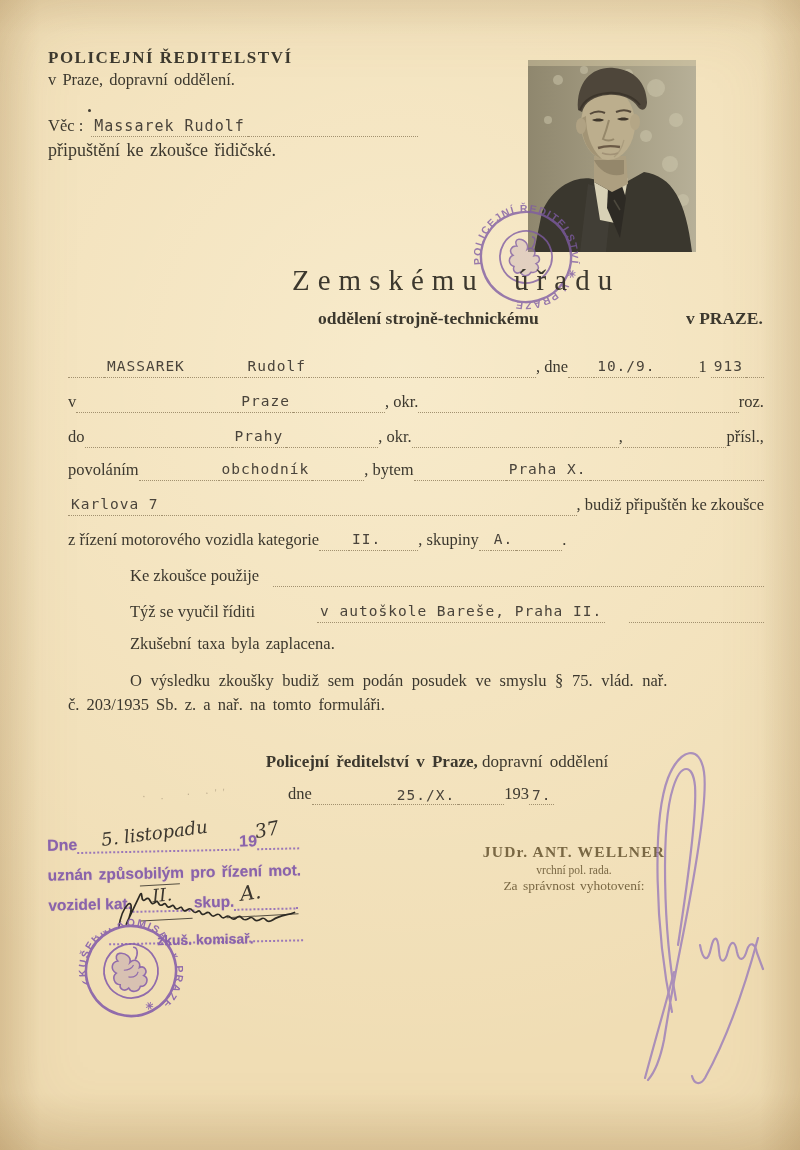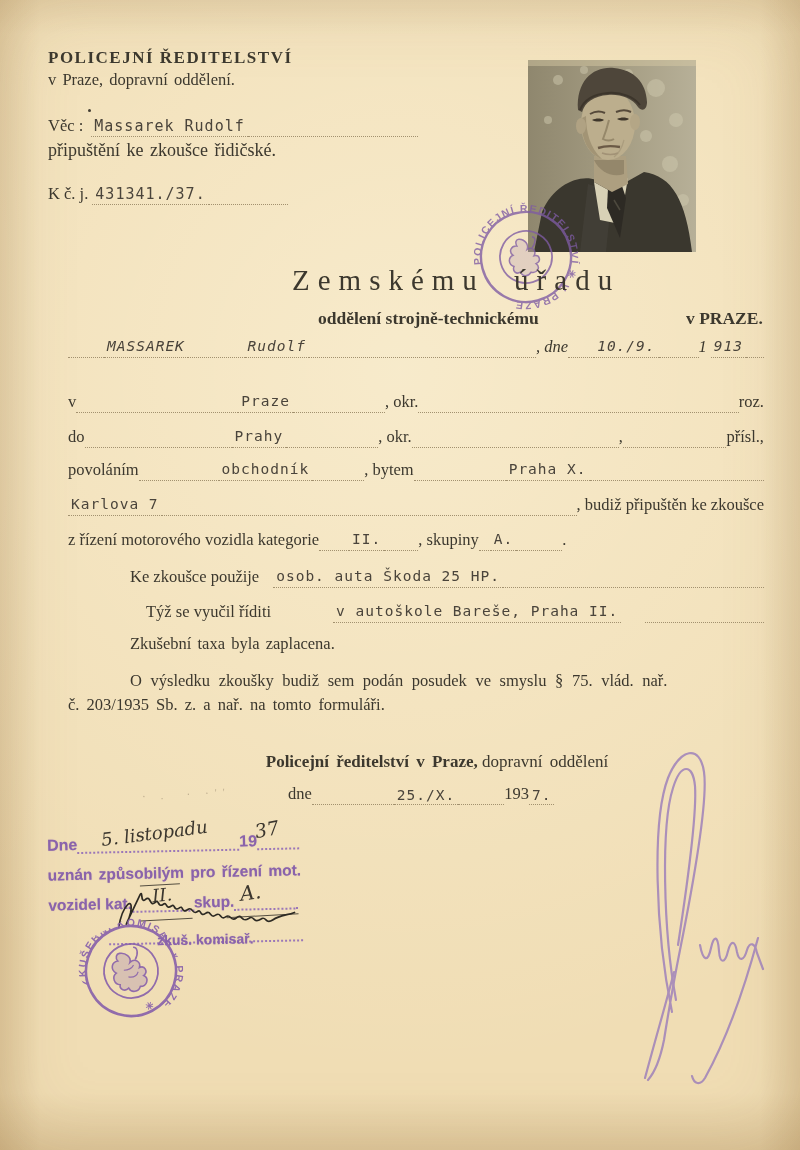--- a/index.html
+++ b/index.html
@@ -40,25 +40,20 @@
 
   <div class="abs" style="left:88px;top:109px;width:3px;height:3px;background:#433d33;border-radius:50%;"></div>
 
   <div class="abs" style="left:48px;top:116px;width:370px;display:flex;align-items:flex-end;">
     <span class="p" style="font-size:16.5px;padding-bottom:1px;">Věc :</span>
     <span class="t" style="font-size:15px;margin-left:8px;text-align:right;">Massarek Rudolf</span>
     <span class="dx"></span>
   </div>
   <div class="abs p" style="left:48px;top:140px;font-size:18px;word-spacing:2px;">připuštění ke zkoušce řidičské.</div>
 
-  <div class="abs" style="left:48px;top:184px;width:240px;display:flex;align-items:flex-end;">
-    <span class="p" style="font-size:16.5px;padding-bottom:1px;">K č. j.</span>
-    <span class="t" style="font-size:15px;margin-left:4px;">431341./37.</span>
-    <span class="dx"></span>
-  </div>
 
   <svg class="abs" style="left:528px;top:60px;" width="168" height="192" viewBox="0 0 168 192">
     <defs>
       <linearGradient id="pbg" x1="0" y1="0" x2="1" y2="0">
         <stop offset="0" stop-color="#8f876e"></stop>
           <stop offset="0.55" stop-color="#a59d83"></stop>
         <stop offset="1" stop-color="#b7b098"></stop>
       </linearGradient>
     </defs>
     <rect width="168" height="192" fill="url(#pbg)"></rect>
@@ -119,21 +114,21 @@
     <g transform="translate(68,68)" stroke="#7e5ba3" fill="rgba(126,91,163,.22)" stroke-width="1.5">
       <path d="M-2,-19 C4,-17 6,-11 3,-7 C9,-9 12,-3 8,1 C14,1 14,8 8,9 C12,14 6,19 1,16 C-3,20 -9,18 -9,13 C-14,15 -17,10 -14,6 C-19,3 -18,-4 -12,-5 C-16,-10 -11,-15 -6,-13 C-7,-17 -5,-20 -2,-19 Z"></path>
       <path d="M8,-7 C13,-11 15,-16 11,-18" fill="none"></path>
     </g>
   </svg>
 
   <div class="abs p" style="left:292px;top:264px;font-size:29px;letter-spacing:8px;word-spacing:14px;">Zemskému úřadu</div>
   <div class="abs p" style="left:318px;top:308px;font-size:17.5px;font-weight:bold;">oddělení strojně-technickému</div>
   <div class="abs p" style="left:686px;top:308px;font-size:17.5px;font-weight:bold;">v PRAZE.</div>
 
-  <div class="frow" style="top:336px;font-style:italic;">
+  <div class="frow" style="top:356px;">
     <span class="d" style="width:36px;"></span>
     <span class="t" style="font-size:14.5px;">MASSAREK</span>
     <span class="dx" style="flex-grow:1;"></span>
     <span class="t" style="font-size:14.5px;">Rudolf</span>
     <span class="dx" style="flex-grow:4;"></span>
     <span class="pl">, dne</span>
     <span class="d" style="width:26px;"></span>
     <span class="t" style="font-size:14.5px;">10./9.</span>
     <span class="d" style="width:40px;"></span>
     <span class="pl" style="margin-right:4px;">1</span>
@@ -189,25 +184,24 @@
     <span class="d" style="width:12px;"></span>
     <span class="t" style="font-size:14.5px;">A.</span>
     <span class="d" style="width:46px;"></span>
     <span class="pl">.</span>
     <span class="sp"></span>
   </div>
 
   <div class="frow" style="top:566px;left:130px;">
     <span class="pl">Ke zkoušce použije</span>
     <span style="width:14px;"></span>
-    <span class="t" style="font-size:14.5px;">osob. auta Škoda 25 HP.</span>
-    <span class="dx"></span>
-  </div>
-
-  <div class="frow" style="top:601px;left:146px;gap:24px;">
+    <span class="dx"></span>
+  </div>
+
+  <div class="frow" style="top:601px;left:130px;gap:24px;">
     <span class="pl">Týž se vyučil říditi</span>
     <span style="width:14px;"></span>
     <span class="t" style="font-size:14.5px;">v autoškole Bareše, Praha II.</span>
     <span class="dx"></span>
   </div>
 
   <div class="abs p" style="left:130px;top:634px;font-size:16.5px;word-spacing:2px;">Zkušební taxa byla zaplacena.</div>
 
   <div class="abs p" style="left:130px;top:671px;font-size:16.5px;word-spacing:4.5px;">O výsledku zkoušky budiž sem podán posudek ve smyslu § 75. vlád. nař.</div>
   <div class="abs p" style="left:68px;top:695px;font-size:16.5px;word-spacing:3px;">č. 203/1935 Sb. z. a nař. na tomto formuláři.</div>
@@ -269,20 +263,25 @@
       <textPath href="#ringB" startOffset="8">ZKUŠEBNÍ  KOMISAŘ  V  PRAZE</textPath>
     </text>
     <text x="48" y="91" font-size="10" font-weight="bold" fill="#8a63ab" text-anchor="middle">✳</text>
     <g transform="translate(48,48)" stroke="#8a63ab" fill="rgba(138,99,171,.25)" stroke-width="1.6">
       <path d="M-2,-21 C4,-19 7,-12 3,-8 C10,-10 13,-3 9,1 C15,1 15,9 9,10 C13,15 7,21 1,18 C-3,22 -10,20 -10,14 C-15,16 -19,11 -16,7 C-21,4 -20,-4 -14,-5 C-18,-11 -13,-17 -7,-15 C-8,-19 -5,-22 -2,-21 Z"></path>
       <path d="M9,-8 C15,-12 17,-18 13,-20" fill="none"></path>
       <path d="M-6,-4 C-2,-2 2,-2 5,-4 M-5,4 C-1,7 3,7 6,4" fill="none" stroke-width="1.1"></path>
     </g>
   </svg>
 
+  <div class="abs" style="left:468px;top:843px;width:212px;text-align:center;color:#7a6844;">
+    <div style="font-size:15.5px;font-weight:bold;letter-spacing:1.2px;font-family:'Liberation Serif',serif;">JUDr. ANT. WELLNER</div>
+    <div style="font-size:11.5px;margin-top:3px;">vrchní pol. rada.</div>
+    <div style="font-size:13.5px;margin-top:2px;word-spacing:2px;">Za správnost vyhotovení:</div>
+  </div>
 
   <svg class="abs" style="left:608px;top:742px;" width="190" height="345" viewBox="0 0 190 345">
     <g fill="none" stroke="#9a7cba" stroke-width="2.2" stroke-linecap="round" opacity="0.8">
       <path d="M64,270 C47,188 44,78 60,36 C72,6 92,2 96,30 C100,58 86,138 72,208 C64,248 60,273 56,298 C52,318 47,330 40,338"></path>
       <path d="M68,258 C55,188 53,83 65,46 C73,20 85,22 87,44 C89,72 80,138 70,203"></path>
       <path d="M92,203 c3,16 8,18 11,3 c3,-14 7,-12 8,3 c1,13 6,13 9,0 c3,-11 7,-11 9,1 c2,10 7,9 10,-2 c3,-9 8,-7 10,3 l6,16"></path>
       <path d="M150,196 C136,248 118,298 97,336 C92,344 86,342 84,334"></path>
       <path d="M37,336 C50,288 60,254 66,230"></path>
     </g>
   </svg>

